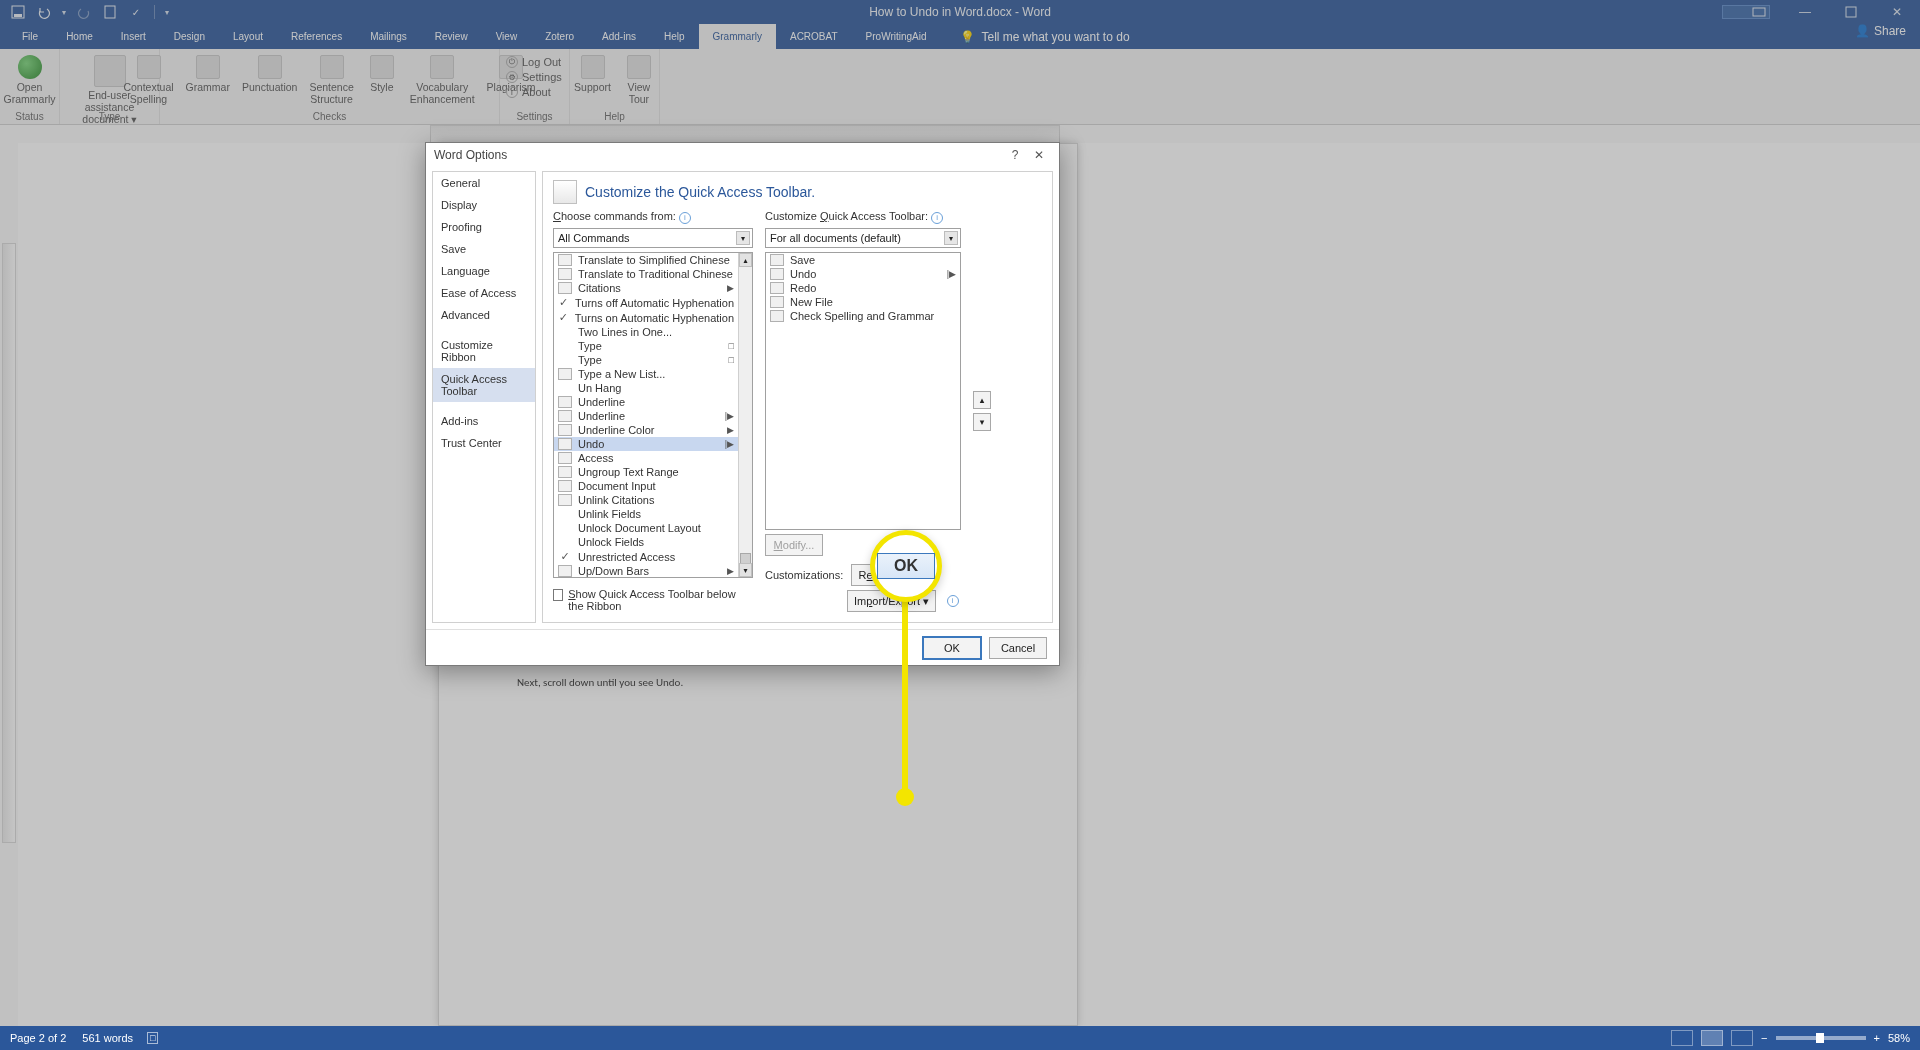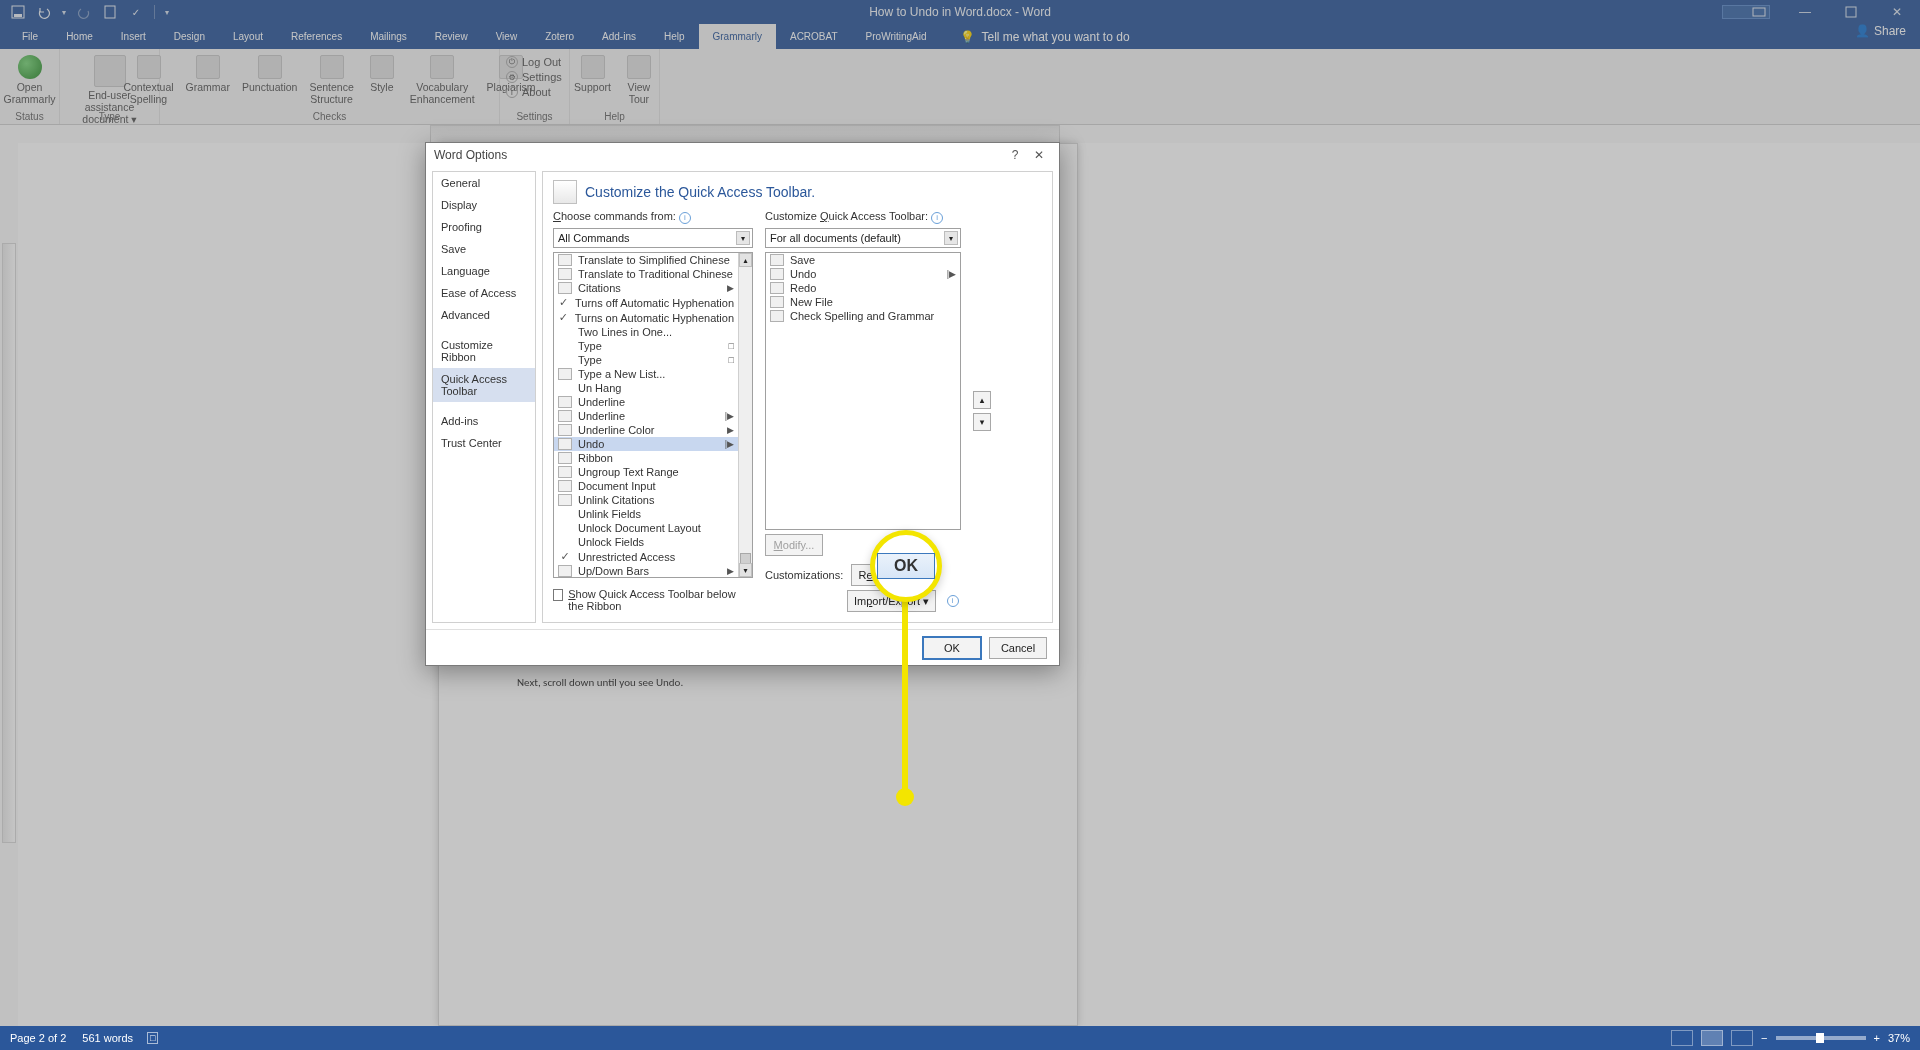--- a/index.html
+++ b/index.html
@@ -391,21 +391,21 @@
                   <span>Underline Color</span>
                   <span class="sub">▶</span>
                 </div>
                 <div class="li sel">
                   <span class="ico"></span>
                   <span>Undo</span>
                   <span class="sub">|▶</span>
                 </div>
                 <div class="li">
                   <span class="ico"></span>
-                  <span>Ribbon</span>
+                  <span>Access</span>
                 </div>
                 <div class="li">
                   <span class="ico"></span>
                   <span>Ungroup Text Range</span>
                 </div>
                 <div class="li">
                   <span class="ico"></span>
                   <span>Document Input</span>
                 </div>
                 <div class="li">
@@ -523,15 +523,15 @@
   <span style="border:1px solid rgba(255,255,255,.6);padding:0 2px;font-size:9px">□</span>
   <div class="sright">
     <div class="view-btn"></div>
     <div class="view-btn" style="background:rgba(255,255,255,.25)"></div>
     <div class="view-btn"></div>
     <span>−</span>
     <div class="zoom-slider">
         <div class="thumb"></div>
       </div>
     <span>+</span>
-    <span>37%</span>
+    <span>58%</span>
   </div>
 </div>
 
 </body></html>

